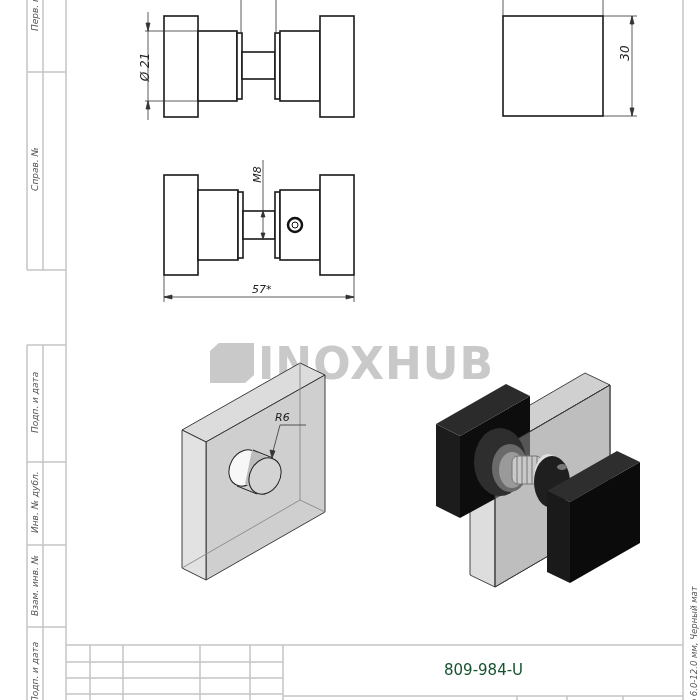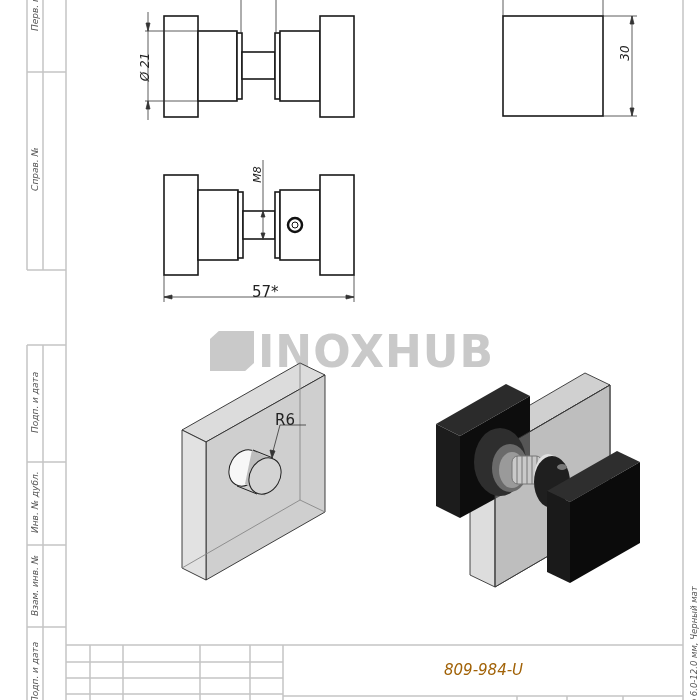--- a/index.html
+++ b/index.html
@@ -1,21 +1,21 @@
 <!DOCTYPE html>
 <html><head>
 <meta charset="utf-8">
 <style>
   html, body { margin:0; padding:0; background:#ffffff; }
   body { width:700px; height:700px; position:relative; overflow:hidden; font-family:"DejaVu Sans", sans-serif; }
   .vtext { position:absolute; transform:rotate(-90deg); transform-origin:center center; white-space:nowrap; font-style:italic; color:#555; font-size:9px; }
-  .dim { font-size:15px; color:#222; position:absolute; white-space:nowrap; }
-  .title-num { font-style:italic; font-size:15px; color:#a16207; position:absolute;text-align:center; }
+  .dim { font-style:italic; font-size:11px; color:#222; position:absolute; white-space:nowrap; }
+  .title-num { font-size:15px; color:#14532d; position:absolute;text-align:center; }
   svg { position:absolute; left:0; top:0; }
-  .watermark { position:absolute; left:210px; top:326px; font-family:"DejaVu Sans", sans-serif; font-weight:bold; font-size:44px; color:#c9c9c9; letter-spacing:1px; }
+  .watermark { position:absolute; left:210px; top:338px; font-family:"DejaVu Sans", sans-serif; font-weight:bold; font-size:44px; color:#c9c9c9; letter-spacing:1px; }
 </style>
 </head>
 <body>
 
 <svg width="700" height="700">
 
   <g stroke="#c4c4c4" stroke-width="1.5" fill="none">
     <line x1="27" y1="0" x2="27" y2="270"></line>
     <line x1="43" y1="0" x2="43" y2="270"></line>
     <line x1="66" y1="0" x2="66" y2="700"></line>

